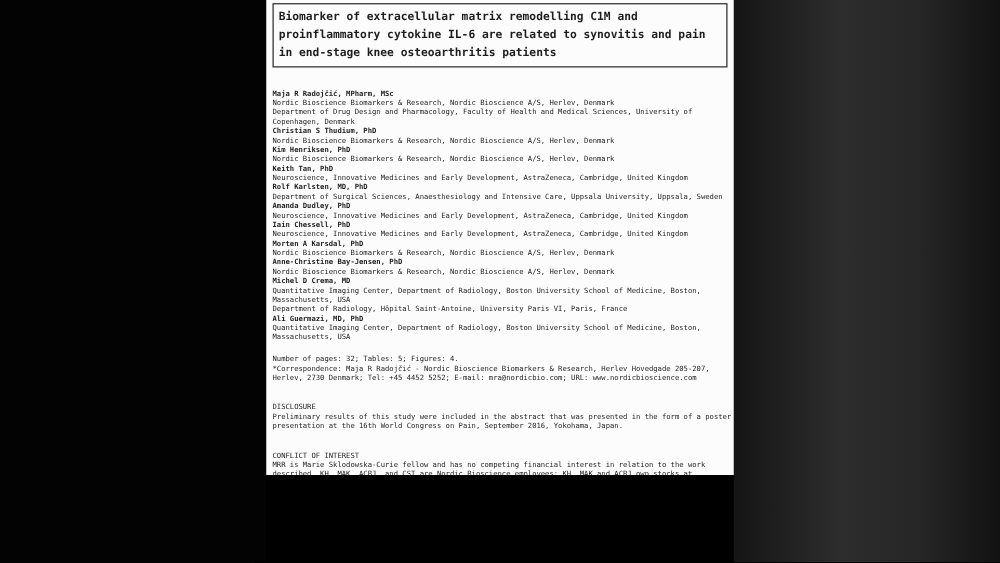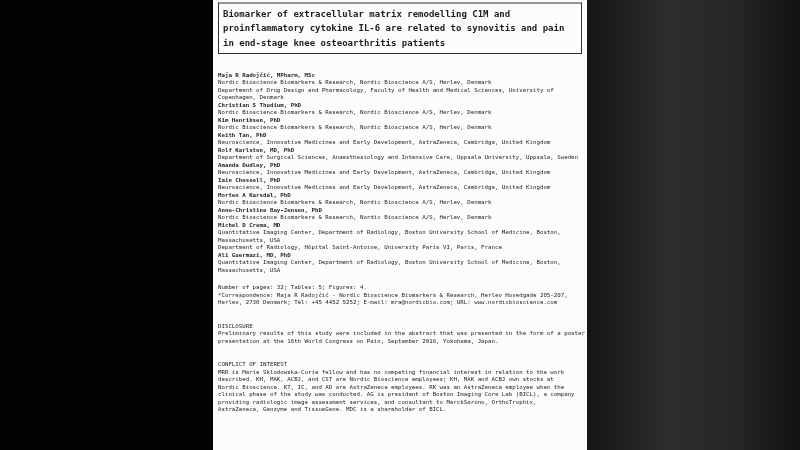--- a/index.html
+++ b/index.html
@@ -1,21 +1,21 @@
 <!DOCTYPE html>
 <html><head>
 <meta charset="utf-8">
 <style>
   html,body{margin:0;padding:0;background:#000;}
   .stage{position:relative;width:800px;height:450px;background:#000;overflow:hidden;
          font-family:"DejaVu Sans Mono","Liberation Mono",monospace;}
   .lb-left{position:absolute;left:0;top:0;width:213px;height:450px;background:#030303;}
   .lb-right{position:absolute;left:587px;top:0;width:213px;height:450px;
             background:linear-gradient(90deg,#151515 0%,#2d2d2d 40%,#262626 70%,#121212 100%);}
-  .page{position:absolute;left:213px;top:0;width:374px;height:450px;background:#fcfcfc;overflow:hidden;}
+  .page{position:absolute;left:213px;top:0;width:374px;height:380px;background:#fcfcfc;overflow:hidden;}
   .inner{width:748px;transform:scale(.5);transform-origin:0 0;box-sizing:border-box;
          padding:5px 10px 0 10px;color:#1d1d1d;font-size:11.5px;line-height:15px;}
   .title-box{border:2px solid #2f2f2f;padding:5px 8px 7px 8px;font-weight:bold;
              font-size:18px;line-height:29px;margin-bottom:34px;}
   .t-line{white-space:nowrap;}
   .au-name{font-weight:bold;white-space:nowrap;}
   .affil{}
   .sec-meta{margin-top:20px;}
   .sec{margin-top:32px;}
   .line{white-space:nowrap;}

